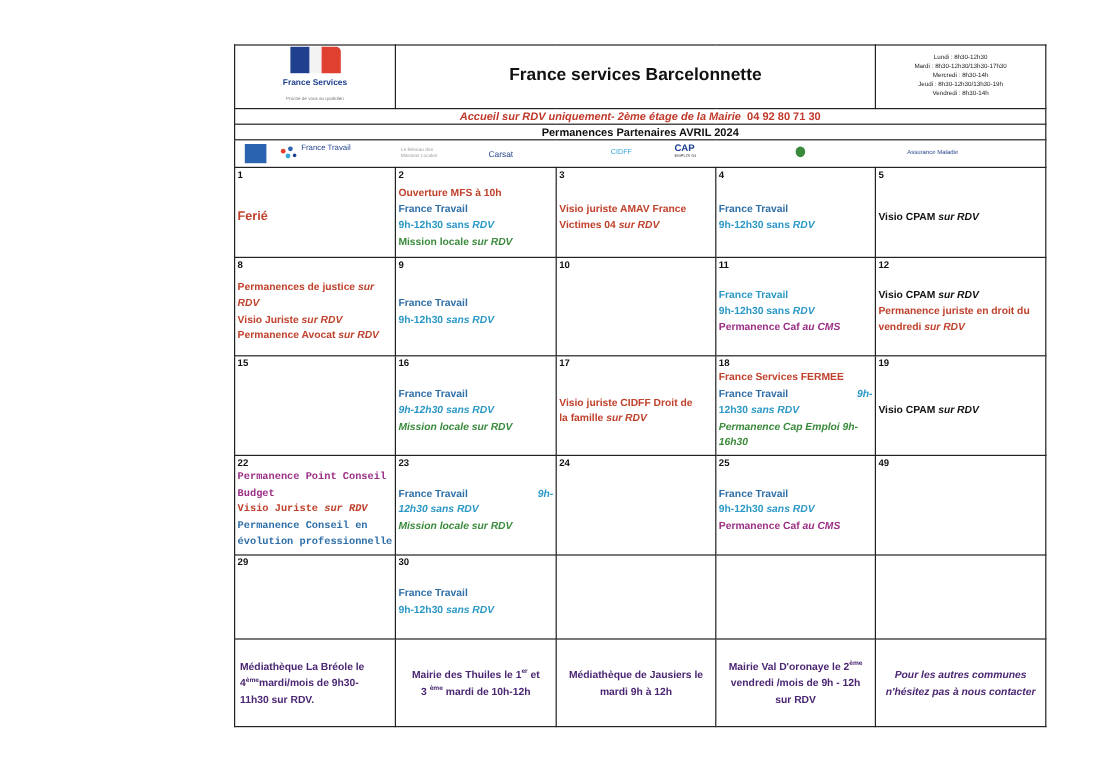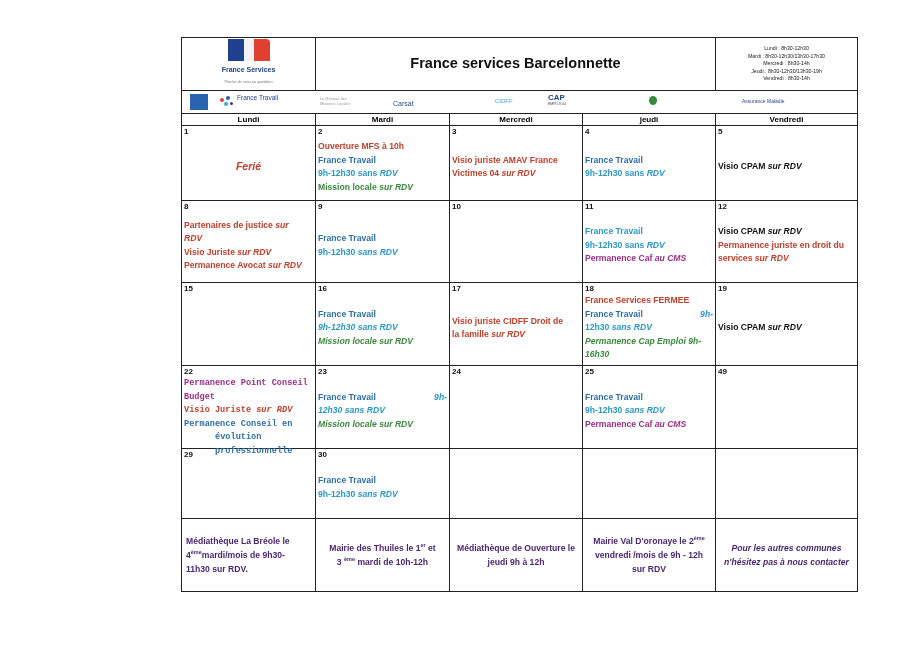--- a/index.html
+++ b/index.html
@@ -1,17 +1,17 @@
 <!DOCTYPE html>
 <html><head>
 <meta charset="utf-8">
 <style>
   html, body { margin:0; padding:0; background:#ffffff; }
   body { width:920px; height:650px; position:relative; overflow:hidden; font-family:"Liberation Sans", "DejaVu Sans", sans-serif; }
-  .sheet { position:absolute; left:137px; top:37px; width:676px;padding-left:44px; }
+  .sheet { position:absolute; left:151px; top:37px; width:676px;padding-left:44px; }
   table { border-collapse:collapse; width:676px; table-layout:fixed; }
   td { border:1.5px solid #222; padding:0; vertical-align:top; font-size:8.6px; font-weight:bold; line-height:13.5px; }
   .hdr-logo { height:52px; vertical-align:middle; text-align:center; }
   .hdr-title { font-size:14.5px; font-weight:bold; color:#111; text-align:center; vertical-align:middle; }
   .hdr-hours { font-size:5.2px; font-weight:normal; line-height:7.6px; text-align:center; vertical-align:middle; color:#222; }
   .accueil { text-align:center; font-style:italic; color:#c0392b; font-size:9.2px; height:12px; line-height:12px; }
   .accueil .phone { font-style:normal; }
   .perm-title { text-align:center; font-size:9.2px; height:12px; line-height:12px; color:#111; }
   .logos { height:22px; vertical-align:middle; }
   .logo-row { display:flex; align-items:center; height:22px; position:relative; }
@@ -58,52 +58,54 @@
     <td colspan="3" class="hdr-title">France services Barcelonnette</td>
     <td class="hdr-hours">
       <div>Lundi : 8h30-12h30</div>
       <div>Mardi : 8h30-12h30/13h30-17h30</div>
       <div>Mercredi : 8h30-14h</div>
       <div>Jeudi : 8h30-12h30/13h30-19h</div>
       <div>Vendredi : 8h30-14h</div>
     </td>
   </tr>
   <tr>
+    <td colspan="5" class="accueil">
+      <span>Accueil sur RDV uniquement- 2ème étage de la Mairie</span>&nbsp;
+      <span class="phone">04 92 80 71 30</span>
+    </td>
+  </tr>
+  <tr>
+    <td colspan="5" class="perm-title">Permanences Partenaires AVRIL 2024</td>
+  </tr>
+  <tr>
     <td colspan="5" class="logos">
       <div class="logo-row">
         <div style="position:absolute;left:8px;width:18px;height:16px;background:#2a64b0;"></div>
         <div style="position:absolute;left:38px;top:5px;width:14px;height:12px;">
           <span style="position:absolute;left:0;top:2px;width:4px;height:4px;border-radius:50%;background:#e0402f"></span>
           <span style="position:absolute;left:6px;top:0;width:4px;height:4px;border-radius:50%;background:#2a64b0"></span>
           <span style="position:absolute;left:4px;top:6px;width:4px;height:4px;border-radius:50%;background:#3aa7d9"></span>
           <span style="position:absolute;left:10px;top:6px;width:3px;height:3px;border-radius:50%;background:#1f3f8f"></span>
         </div>
         <div style="position:absolute;left:55px;top:3px;font-size:6.5px;line-height:7px;color:#1f3f8f;font-weight:normal;"><span>France Travail</span></div>
         <div style="position:absolute;left:138px;top:6px;font-size:4px;color:#999;font-weight:normal;width:34px;line-height:4.5px;">Le Réseau des Missions Locales</div>
         <div style="position:absolute;left:211px;top:6px;font-size:7px;color:#2a4a8f;font-weight:normal;">Carsat</div>
         <div style="position:absolute;left:313px;top:4px;font-size:6px;color:#3aa7d9;font-weight:normal;">CIDFF</div>
         <div style="position:absolute;left:366px;top:3px;font-size:8px;color:#1f3f8f;font-weight:bold;line-height:8px;">CAP<div style="font-size:3.5px;line-height:4px;color:#444;font-weight:normal;">EMPLOI 04</div></div>
         <div style="position:absolute;left:467px;top:5px;width:8px;height:9px;border-radius:50%;background:#3a8a3c;"></div>
         <div style="position:absolute;left:560px;top:4px;font-size:5px;color:#2a4a8f;font-weight:normal;">Assurance Maladie</div>
       </div>
     </td>
   </tr>
-  <tr class="dayhead">
-    <td>Lundi</td>
-    <td>Mardi</td>
-    <td>Mercredi</td>
-    <td>jeudi</td>
-    <td>Vendredi</td>
-  </tr>
   </tbody>
       <tbody id="weeks">
         <tr>
           <td class="cell" style="height: 72px;">
             <div class="num">1</div>
-            <div class="center-v" style="height: 60px; align-items: center; font-style: italic;">
+            <div class="center-v" style="height: 60px; ">
               <div class="red" style="font-size: 10.5px; position: relative;"><span>Ferié</span></div>
             </div>
           </td>
           <td class="cell" style="height: 72px;">
             <div class="num">2</div>
             <div class="center-v" style="height: 60px;">
               <div class="red" style="position: relative;"><span>Ouverture MFS à 10h</span></div>
               <div class="blue" style="position: relative;"><span>France Travail</span></div>
               <div class="cyan" style="position: relative;"><span>9h-12h30 sans </span><span class="i">RDV</span></div>
               <div class="green" style="position: relative;"><span>Mission locale </span><span class="i">sur RDV</span></div>
@@ -127,21 +129,21 @@
             <div class="num">5</div>
             <div class="center-v" style="height: 60px;">
               <div class="black" style="position: relative;"><span>Visio CPAM </span><span class="i">sur RDV</span></div>
             </div>
           </td>
         </tr>
         <tr>
           <td class="cell" style="height: 79px;">
             <div class="num">8</div>
             <div class="center-v" style="height: 67px;">
-              <div class="red" style="position: relative;"><span>Partenaires de justice </span><span class="i">sur</span></div>
+              <div class="red" style="position: relative;"><span>Permanences de justice </span><span class="i">sur</span></div>
               <div class="red" style="position: relative;"><span></span><span class="i">RDV</span></div>
               <div class="red" style="position: relative;"><span>Visio Juriste </span><span class="i">sur RDV</span></div>
               <div class="red" style="position: relative;"><span>Permanence Avocat </span><span class="i">sur RDV</span></div>
             </div>
           </td>
           <td class="cell" style="height: 79px;">
             <div class="num">9</div>
             <div class="center-v" style="height: 67px;">
               <div class="blue" style="position: relative;"><span>France Travail</span></div>
               <div class="cyan" style="position: relative;"><span>9h-12h30 </span><span class="i">sans RDV</span></div>
@@ -157,21 +159,21 @@
               <div class="cyan" style="position: relative;"><span>France Travail</span></div>
               <div class="cyan" style="position: relative;"><span>9h-12h30 sans </span><span class="i">RDV</span></div>
               <div class="purple" style="position: relative;"><span>Permanence Caf </span><span class="i">au CMS</span></div>
             </div>
           </td>
           <td class="cell" style="height: 79px;">
             <div class="num">12</div>
             <div class="center-v" style="height: 67px;">
               <div class="black" style="position: relative;"><span>Visio CPAM </span><span class="i">sur RDV</span></div>
               <div class="red" style="position: relative;"><span>Permanence juriste en droit du</span></div>
-              <div class="red" style="position: relative;"><span>services </span><span class="i">sur RDV</span></div>
+              <div class="red" style="position: relative;"><span>vendredi </span><span class="i">sur RDV</span></div>
             </div>
           </td>
         </tr>
         <tr>
           <td class="cell" style="height: 80px;">
             <div class="num">15</div>
             <div class="center-v" style="height: 68px;"></div>
           </td>
           <td class="cell" style="height: 80px;">
             <div class="num">16</div>
@@ -206,21 +208,21 @@
           </td>
         </tr>
         <tr>
           <td class="cell" style="height: 80px;">
             <div class="num">22</div>
             <div class="center-v" style="height: 68px; justify-content: flex-start; font-family: Liberation Mono, monospace;">
               <div class="purple" style="position: relative;"><span>Permanence Point Conseil</span></div>
               <div class="purple" style="position: relative;"><span>Budget</span></div>
               <div class="red" style="position: relative;"><span>Visio Juriste </span><span class="i">sur RDV</span></div>
               <div class="blue" style="position: relative;"><span>Permanence Conseil en</span></div>
-              <div class="blue" style="position: relative; margin-left: 31px;"><span>évolution professionnelle</span></div>
+              <div class="blue" style="position: relative;"><span>évolution professionnelle</span></div>
             </div>
           </td>
           <td class="cell" style="height: 80px;">
             <div class="num">23</div>
             <div class="center-v" style="height: 68px;">
               <div class="blue" style="position: relative;"><span>France Travail</span><span class="cyan i" style="position: absolute; right: 0px;">9h-</span></div>
               <div class="cyan" style="position: relative;"><span></span><span class="i">12h30 sans RDV</span></div>
               <div class="green" style="position: relative;"><span></span><span class="i">Mission locale sur RDV</span></div>
             </div>
           </td>
@@ -272,22 +274,22 @@
           <td style="text-align: left; padding: 0px 4px;">
             <div><span>Médiathèque  La Bréole  le</span></div>
             <div><span>4</span><sup>ème</sup><span>mardi/mois de 9h30-</span></div>
             <div><span>11h30 sur RDV.</span></div>
           </td>
           <td style="padding: 0px 4px;">
             <div><span>Mairie des Thuiles le 1</span><sup>er</sup><span> et</span></div>
             <div><span>3 </span><sup>ème</sup><span> mardi de 10h-12h</span></div>
           </td>
           <td style="padding: 0px 4px;">
-            <div><span>Médiathèque de Ouverture le</span></div>
-            <div><span>jeudi  9h à 12h</span></div>
+            <div><span>Médiathèque de Jausiers le</span></div>
+            <div><span>mardi  9h à 12h</span></div>
           </td>
           <td style="padding: 0px 4px;">
             <div><span>Mairie Val D'oronaye le 2</span><sup>ème</sup></div>
             <div><span>vendredi /mois de 9h - 12h</span></div>
             <div><span>sur RDV</span></div>
           </td>
           <td style="padding: 0px 4px; font-style: italic;">
             <div><span>Pour les autres communes</span></div>
             <div><span>n'hésitez pas à nous contacter</span></div>
           </td>

